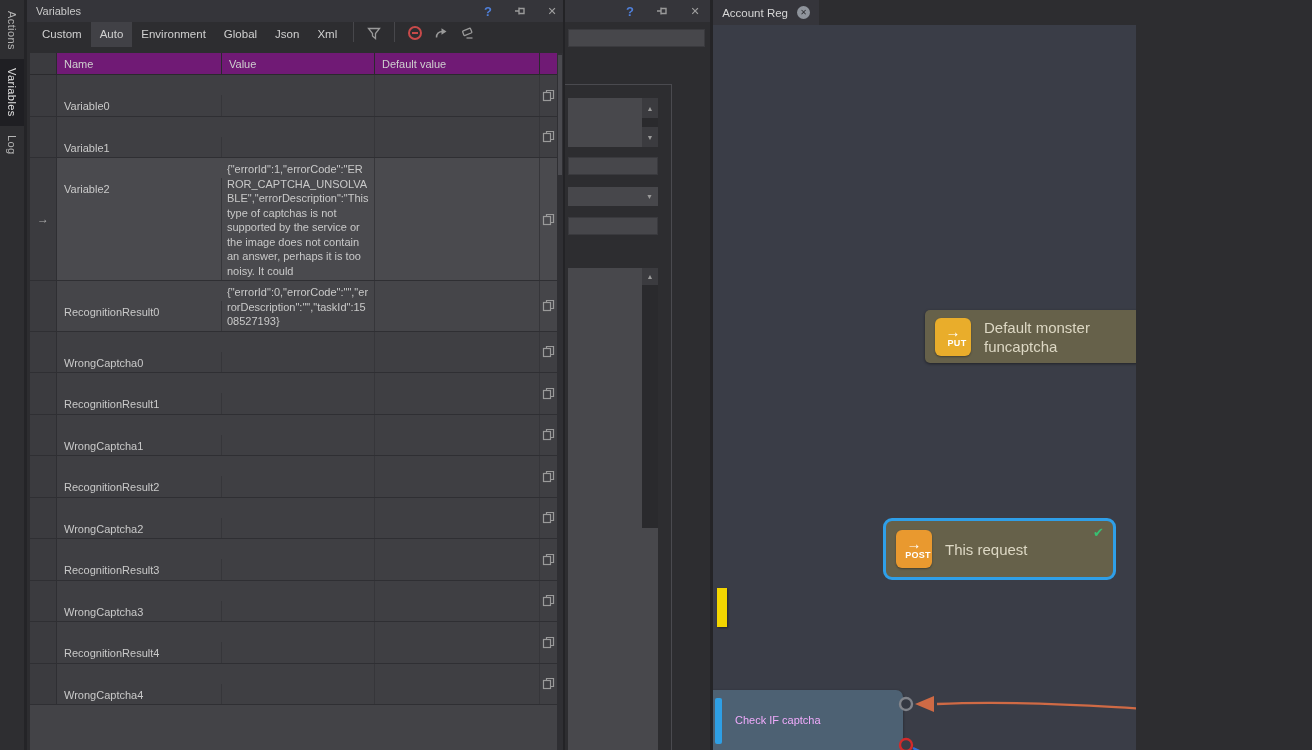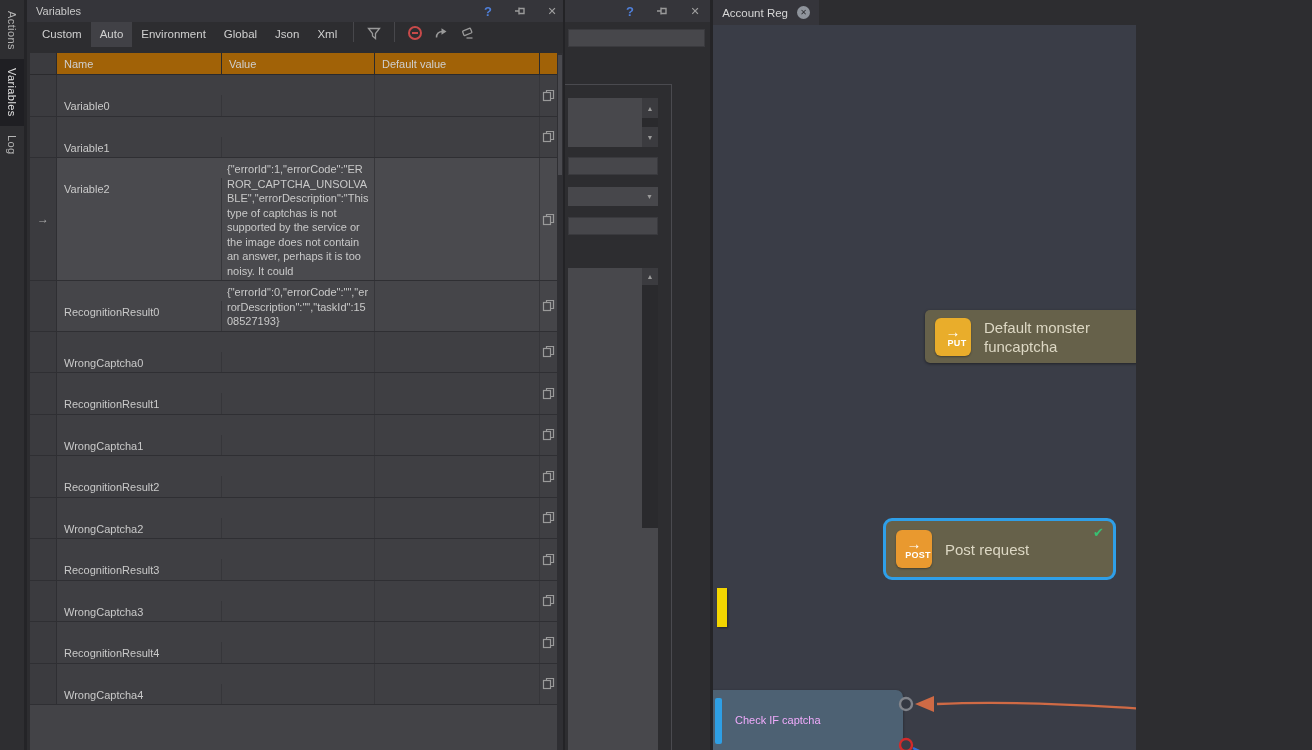--- a/index.html
+++ b/index.html
@@ -25,21 +25,21 @@
   .tabstrip { height:29px; display:flex; align-items:flex-start; padding-left:6px; background:#2d2d30; }
   .vtab-btn { font-size:11.5px; color:#d0d0d0; padding:6px 9px 7px; cursor:default; }
   .vtab-btn.active { background:#414146; }
   .strip-sep { width:1px; height:20px; background:#47474b; margin:0 7px; }
   .tool-btn { width:22px; height:22px; display:flex; align-items:center; justify-content:center; margin:0 2px; }
   .minus-circle { width:14px; height:14px; border:2px solid #c84a4a; border-radius:50%; position:relative; }
   .minus-circle::after { content:""; position:absolute; left:2px; right:2px; top:4px; height:2px; background:#c84a4a; }
 
   
   .vtable { position:absolute; left:3px; top:53px; right:6px; bottom:0; display:flex; flex-direction:column; }
-  .thead { display:flex; height:22px; background:#a16207; border-bottom:1px solid #2a2a2d; }
+  .thead { display:flex; height:22px; background:#701a75; border-bottom:1px solid #2a2a2d; }
   .thead .cell { font-size:11px; color:#cfcfcf; display:flex; align-items:center; padding-left:7px; border-right:1px solid #2a2a2d; }
   .rows-wrap { flex:1; background:#434347; overflow:hidden; }
   .vrow { display:flex; background:#3f3f43; border-bottom:1px solid #2f2f33; min-height:21px; }
   .vrow.tone-bright { background:#4a4a4e; }
   .vrow.tone-mid { background:#454549; }
   .cell { overflow:hidden; }
   .c-ind { width:27px; flex:none; background:#3b3b3f; border-right:1px solid #2f2f33; display:flex; align-items:center; justify-content:center; color:#b0b0b0; font-size:12px; }
   .c-name { width:165px; flex:none; border-right:1px solid #36363a; font-size:11px; padding:4px 4px 2px 7px; line-height:14.5px;margin-top:20px; }
   .c-val { width:153px; flex:none; border-right:1px solid #36363a; font-size:11px; padding:4px 5px 2px 5px; line-height:14.5px; overflow-wrap:anywhere; word-break:break-word; color:#c9c9c9; }
   .c-def { width:165px; flex:none; border-right:1px solid #36363a; font-size:11px; padding:4px 4px 2px 7px; }
@@ -380,21 +380,21 @@
           <span class="http-method">PUT</span>
         </div>
         <span class="node-label">Default monster funcaptcha</span>
       </div>
 
       <div class="selected-node">
         <div class="http-icon http-post">
           <span class="http-arrow">→</span>
           <span class="http-method">POST</span>
         </div>
-        <span class="node-label" style="color:#ddd8c4;">Post request</span>
+        <span class="node-label" style="color:#ddd8c4;">This request</span>
         <span class="check-glyph">✔</span>
       </div>
 
       <div class="if-node">
         <span class="if-accent"></span>
         <span class="if-label">Check IF captcha</span>
       </div>
 
       <svg class="wires" width="599" height="725" viewBox="0 0 599 725">
         <path d="M 599 698 C 470 686 330 674 224 679" fill="none" stroke="#cf6a45" stroke-width="2.4"></path>

